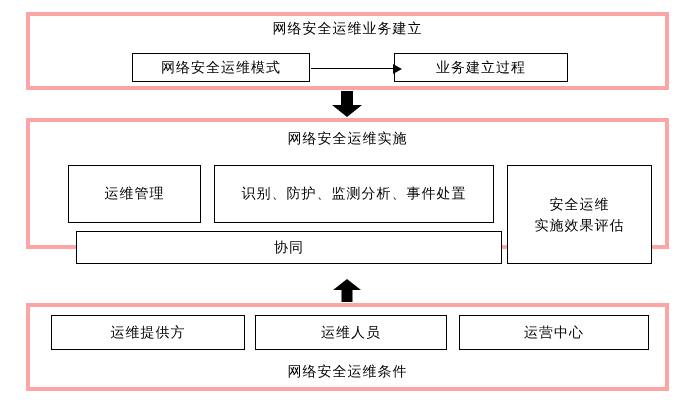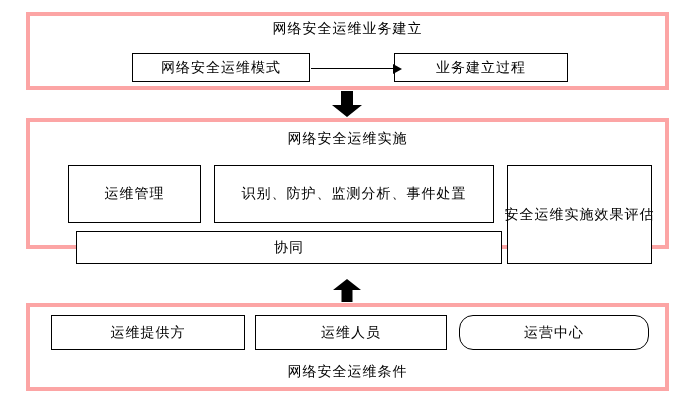--- a/index.html
+++ b/index.html
@@ -39,21 +39,21 @@
     box-sizing: border-box;
     background: #ffffff;
     display: flex;
     align-items: center;
     justify-content: center;
     text-align: center;
     letter-spacing: 1px;
     white-space: nowrap;
   }
   .node.multiline {
-    flex-direction: row;
+    flex-direction: column;
     line-height: 1.45;
   }
   #sec-business { top: 12px; height: 78px; }
   #sec-business .section-title { top: 4px; }
   #box-mode    { left: 102px; top: 37px; width: 178px; height: 29px; }
   #box-process { left: 364px; top: 37px; width: 174px; height: 29px; }
   #connector-line {
     position: absolute;
     left: 281px; top: 52px;
     width: 84px; height: 1px;
@@ -73,21 +73,21 @@
   #sec-impl { top: 118px; height: 131px; }
   #sec-impl .section-title { top: 8px; }
   #box-mgmt     { left: 38px;  top: 43px;  width: 133px; height: 58px; }
   #box-identify { left: 184px; top: 43px;  width: 280px; height: 58px; }
   #box-collab   { left: 46px;  top: 109px; width: 426px; height: 33px; }
   #box-eval     { left: 477px; top: 43px;  width: 145px; height: 99px; }
   #sec-cond { top: 303px; height: 88px; }
   #sec-cond .section-title { top: 56px; }
   #box-provider  { left: 21px;  top: 8px; width: 194px; height: 35px; }
   #box-personnel { left: 225px; top: 8px; width: 192px; height: 35px; }
-  #box-center    { left: 429px; top: 8px; width: 190px; height: 35px; border-radius: 14px; }
+  #box-center    { left: 429px; top: 8px; width: 190px; height: 35px; }
 </style>
 </head>
 <body>
 
 <div class="canvas">
 
   <div class="section" id="sec-business">
     <div class="section-title">网络安全运维业务建立</div>
     <div class="node" id="box-mode">网络安全运维模式</div>
     <div class="node" id="box-process">业务建立过程</div>

